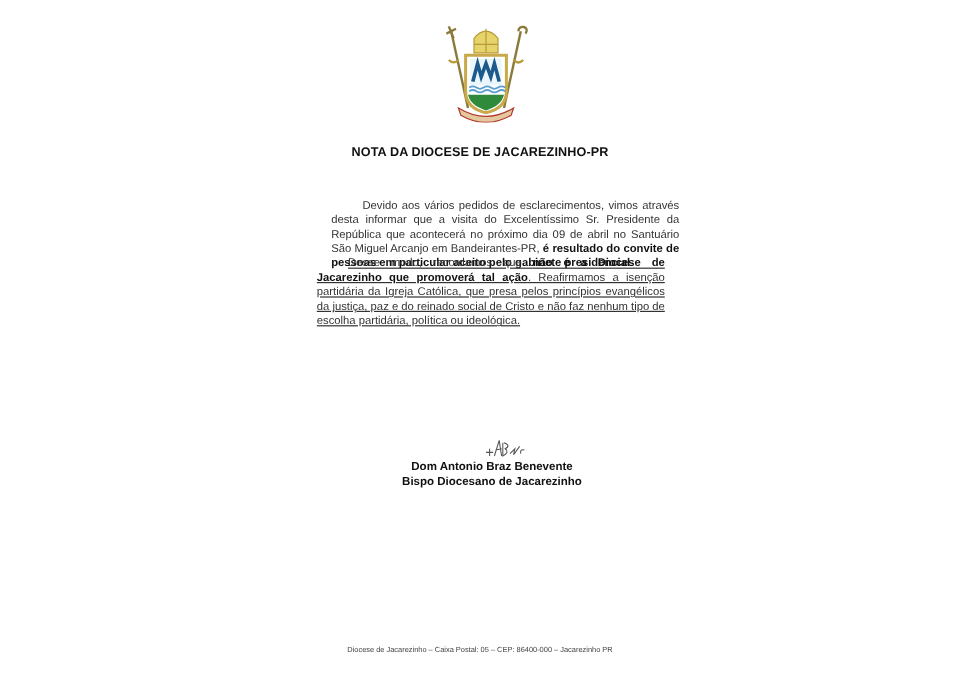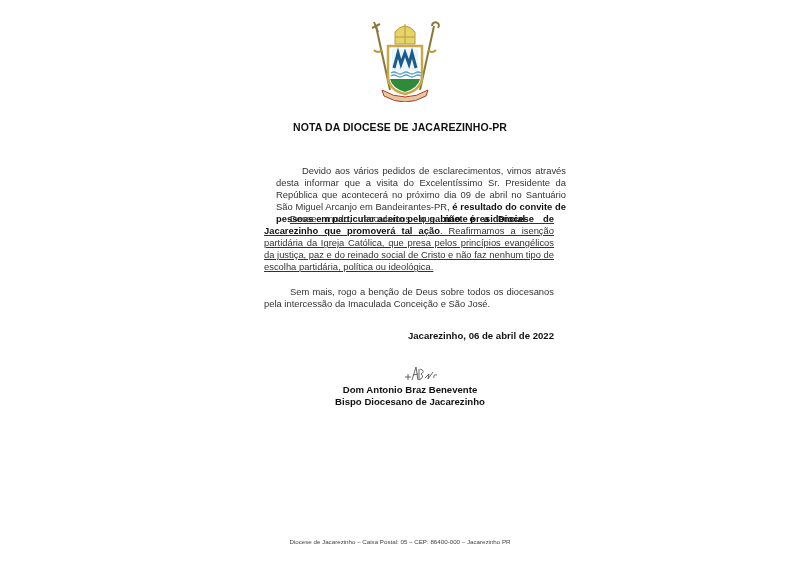--- a/index.html
+++ b/index.html
@@ -126,25 +126,21 @@
   <div class="title">NOTA DA DIOCESE DE JACAREZINHO-PR</div>
 
   <p class="body-text p1 indent" style="margin:12px;">
     <span>Devido aos vários pedidos de esclarecimentos, vimos através desta informar que a visita do Excelentíssimo Sr. Presidente da República que acontecerá no próximo dia 09 de abril no Santuário São Miguel Arcanjo em Bandeirantes-PR, </span><b>é resultado do convite de pessoas em particular aceito pelo gabinete presidencial</b><span>.</span>
   </p>
 
   <p class="body-text p2 indent" style="margin:0;text-decoration:underline;">
     <span>Desse modo, recordamos que </span><b>não é a Diocese de Jacarezinho que promoverá tal ação</b><span>. Reafirmamos a isenção partidária da Igreja Católica, que presa pelos princípios evangélicos da justiça, paz e do reinado social de Cristo e não faz nenhum tipo de escolha partidária, política ou ideológica.</span>
   </p>
 
-  <p class="body-text p3 indent" style="margin:0;">
-    <span>Sem mais, rogo a benção de Deus sobre todos os diocesanos pela intercessão da Imaculada Conceição e São José.</span>
-  </p>
 
-  <div class="date">Jacarezinho, 06 de abril de 2022</div>
 
   <svg class="signature" viewBox="0 0 38 20">
     <path d="M2 14 L8 14 M5 11 L5 17" stroke="#555" stroke-width="0.9" fill="none"></path>
     <path d="M9 17 L13 4 L15 17 M10 12 L15 11" stroke="#555" stroke-width="0.9" fill="none"></path>
     <path d="M16 6 L16 17 Q22 14 18 11 Q23 8 17 6" stroke="#555" stroke-width="0.9" fill="none"></path>
     <path d="M22 15 L26 11 L25 16 L30 9" stroke="#555" stroke-width="0.9" fill="none"></path>
     <path d="M31 15 Q30 11 34 12" stroke="#555" stroke-width="0.9" fill="none"></path>
   </svg>
 
   <div class="signer signer-name">Dom Antonio Braz Benevente</div>

